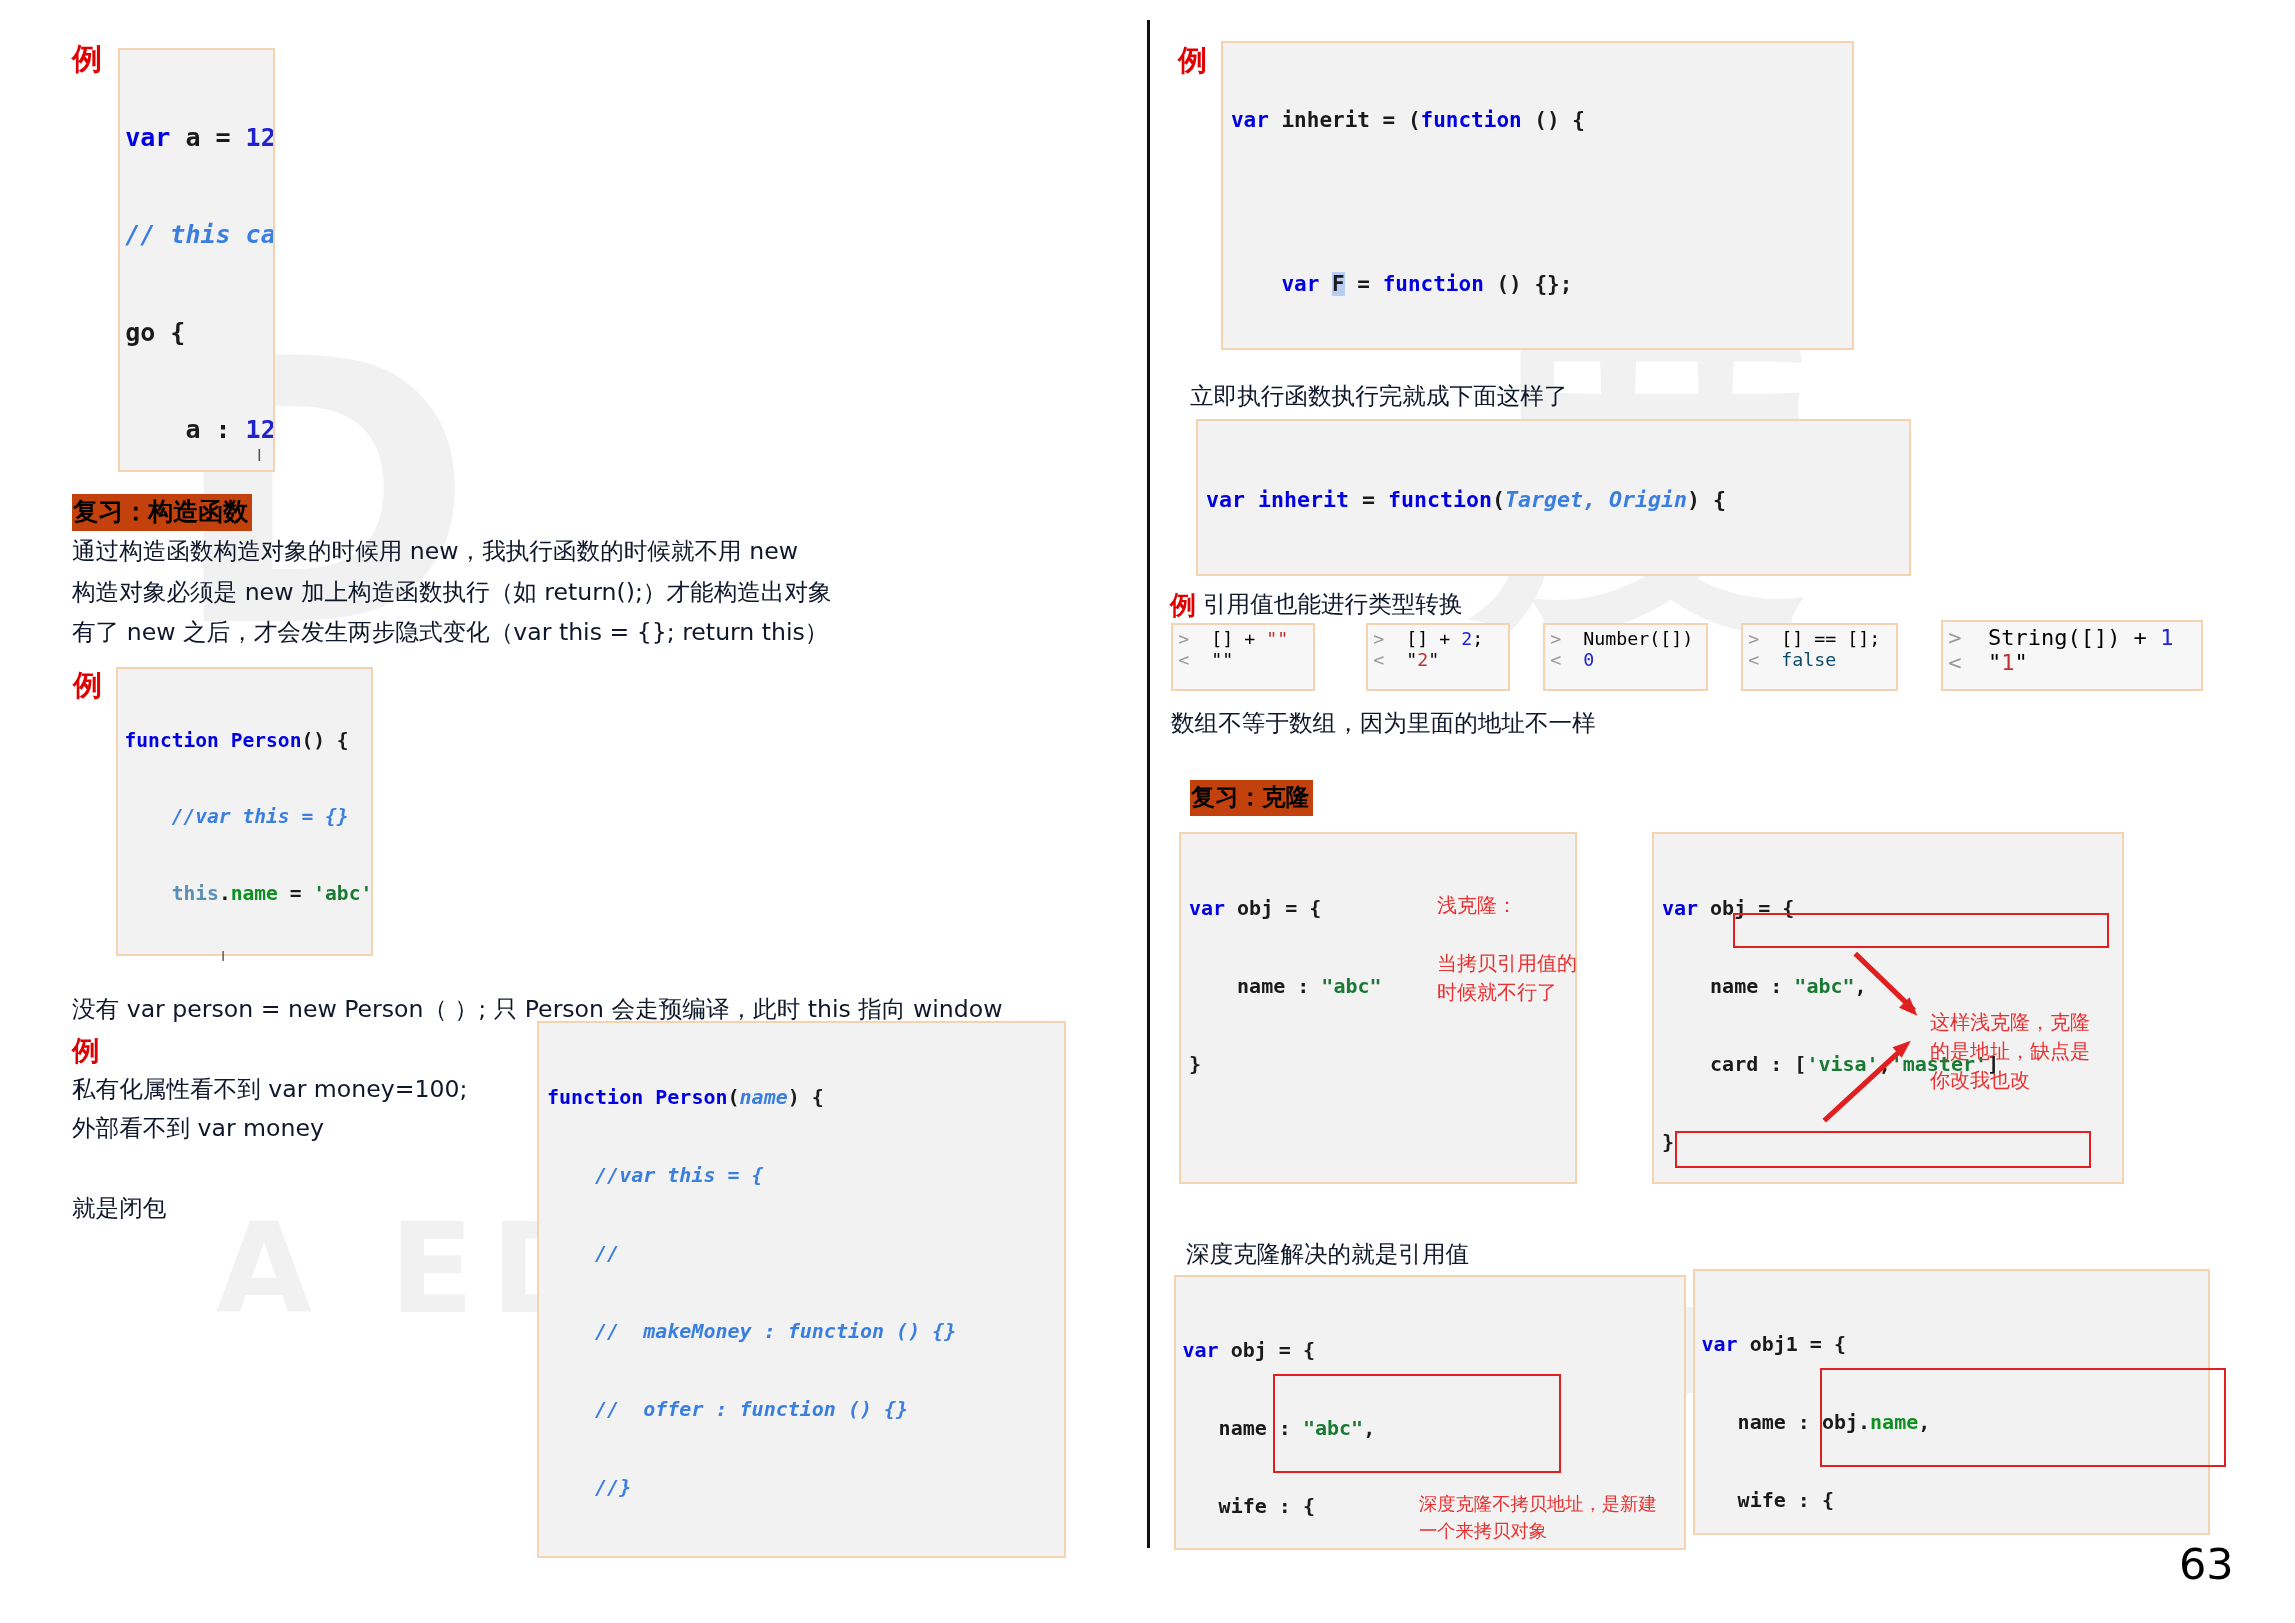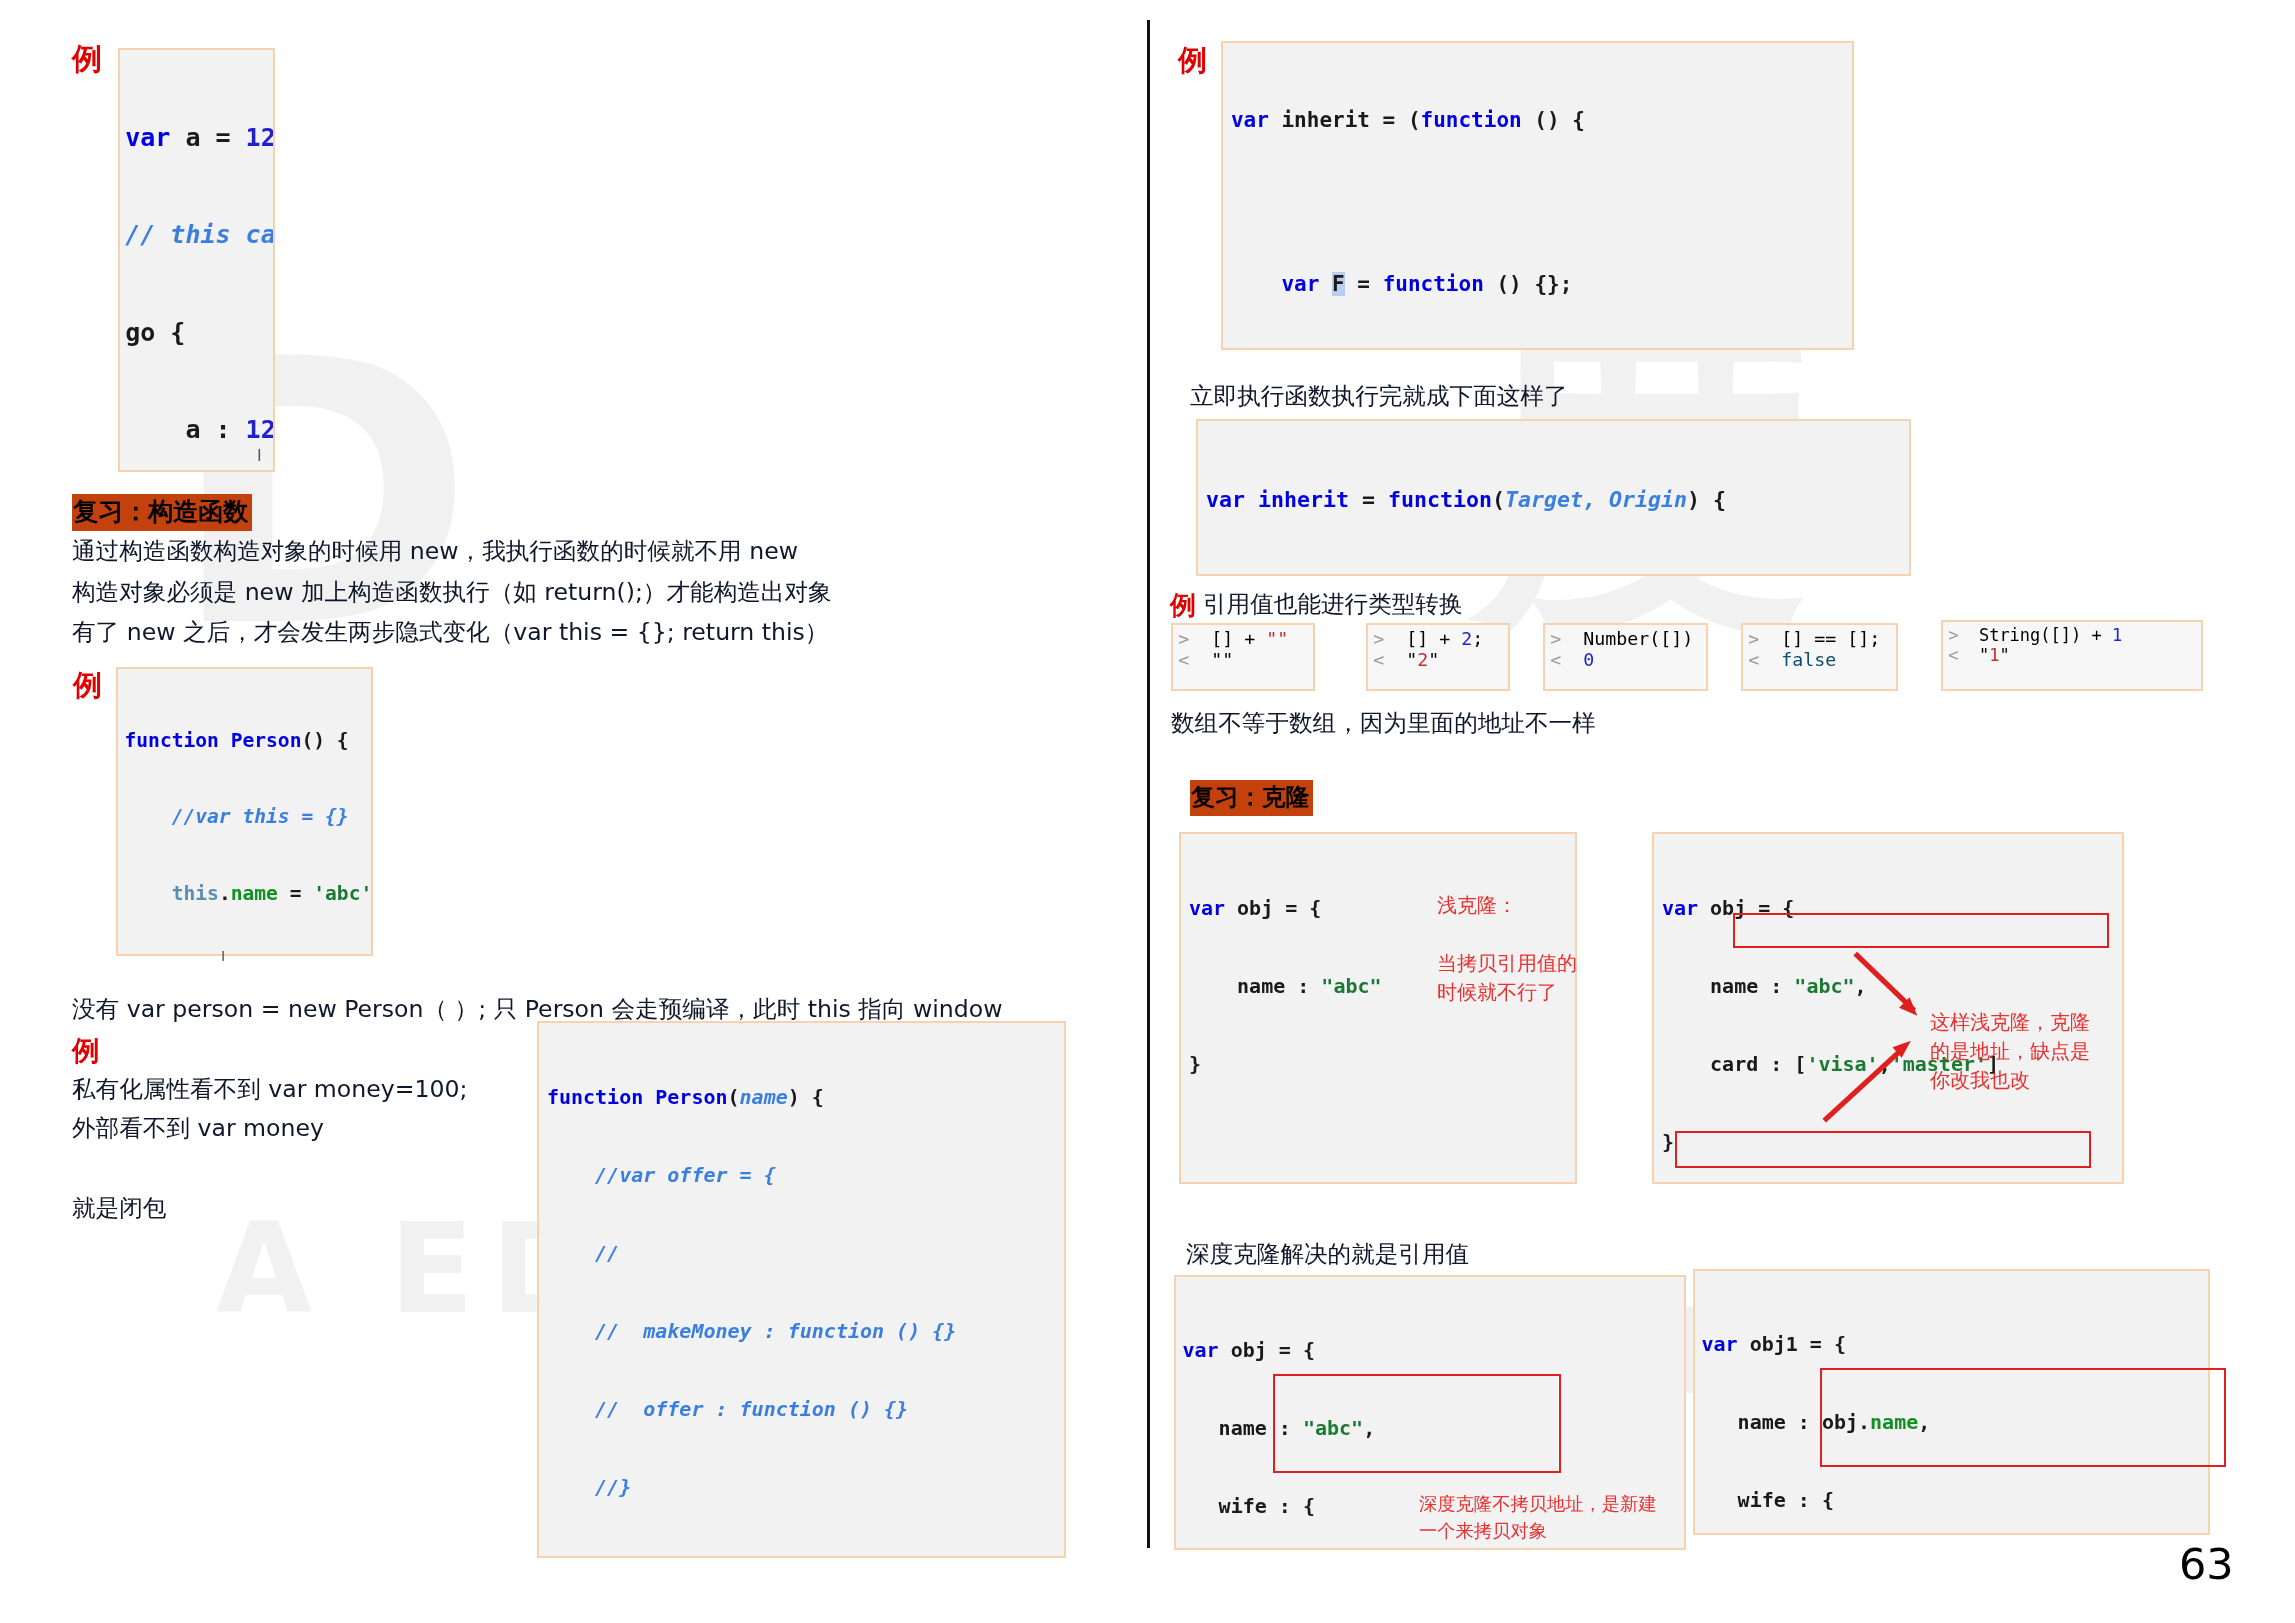--- a/index.html
+++ b/index.html
@@ -174,21 +174,21 @@
   <div class="cn-text" style="left:72px;top:993px;font-size:23.6px;">没有 var person = new Person（ ）; 只 Person 会走预编译，此时 this 指向 window</div>
 
   <div class="ex-mark" style="left:72px;top:1033px;font-size:27.5px;">例</div>
 
   <div class="cn-text" style="left:72px;top:1073px;font-size:23.6px;">私有化属性看不到 var money=100;</div>
   <div class="cn-text" style="left:72px;top:1112px;font-size:23.6px;">外部看不到 var money</div>
   <div class="cn-text" style="left:72px;top:1192px;font-size:23.6px;">就是闭包</div>
 
   <div class="code-box" style="left:537px;top:1021px;width:529px;height:537px;font-size:20px;padding:9.2px 7.9px;">
     <span class="ln"><span class="kw">function Person</span>(<span class="cmt">name</span>) {</span>
-    <span class="ln">    <span class="cmt">//var offer = {</span></span>
+    <span class="ln">    <span class="cmt">//var this = {</span></span>
     <span class="ln">    <span class="cmt">//</span></span>
     <span class="ln">    <span class="cmt">//  makeMoney : function () {}</span></span>
     <span class="ln">    <span class="cmt">//  offer : function () {}</span></span>
     <span class="ln">    <span class="cmt">//}</span></span>
     
     
     
     
     
     
@@ -239,21 +239,21 @@
   <div class="console-box" style="left:1543px;top:623px;width:165px;height:68px;font-size:18.3px;padding:2.6px 5.2px;">
     <span class="crow"><span class="carrow">&gt;</span>  Number([])</span>
     <span class="crow"><span class="carrow">&lt;</span>  <span class="cblue">0</span></span>
   </div>
 
   <div class="console-box" style="left:1741px;top:623px;width:157px;height:68px;font-size:18.3px;padding:2.6px 5.2px;">
     <span class="crow"><span class="carrow">&gt;</span>  [] == [];</span>
     <span class="crow"><span class="carrow">&lt;</span>  <span class="cpink">false</span></span>
   </div>
 
-  <div class="console-box" style="left:1941px;top:620px;width:262px;height:71px;font-size:17px;padding:2.6px 5.2px;">
+  <div class="console-box" style="left:1941px;top:620px;width:262px;height:71px;font-size:22px;padding:2.6px 5.2px;">
     <span class="crow"><span class="carrow">&gt;</span>  String([]) + <span class="cblue">1</span></span>
     <span class="crow"><span class="carrow">&lt;</span>  "<span class="cstr-red">1</span>"</span>
   </div>
 
   <div class="cn-text" style="left:1171px;top:707px;font-size:23.6px;">数组不等于数组，因为里面的地址不一样</div>
 
   <div class="cn-head" style="left:1190px;top:780px;font-size:23.6px;">复习：克隆</div>
 
   <div class="code-box" style="left:1179px;top:832px;width:398px;height:352px;font-size:20px;padding:9.2px 7.9px;">
     <span class="ln"><span class="kw">var</span> obj = {</span>

